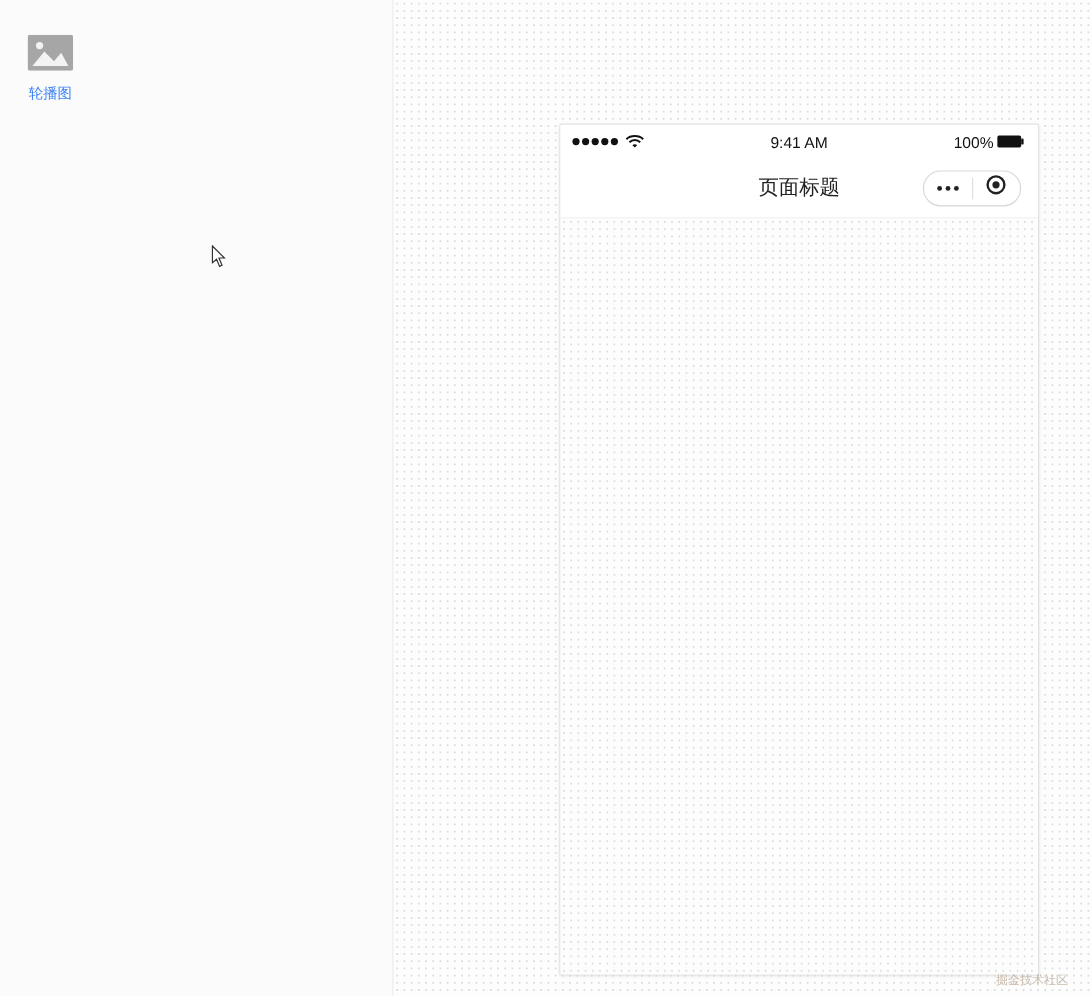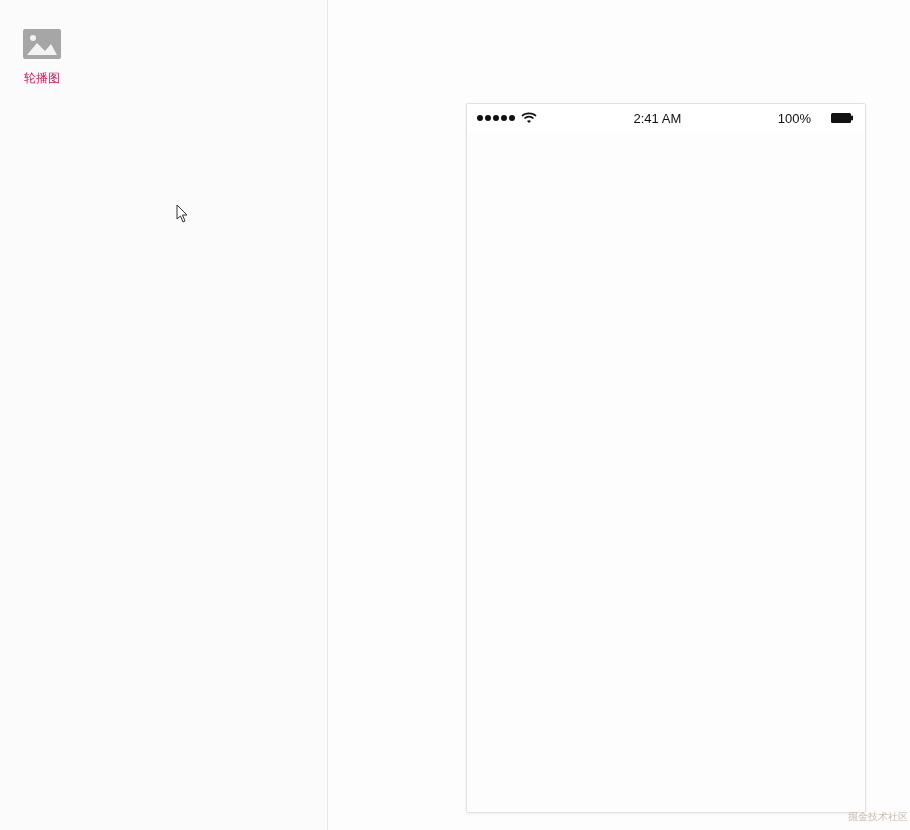--- a/index.html
+++ b/index.html
@@ -43,21 +43,21 @@
     .component-item .icon-wrap {
       width: 40px;
       height: 32px;
       display: flex;
       align-items: center;
       justify-content: center;
     }
     .component-item svg { fill: #a0a0a0; }
     .component-item .label {
       font-size: 12px;
-      color: #be185d;
+      color: #3b82f6;
       white-space: nowrap;
     }
     
     .canvas-area {
       flex: 1;
       height: 100%;
       position: relative;
       
       background-color: #fdfdfd;
       background-image: radial-gradient(#dcdcdc 0.6px, transparent 0.6px);
@@ -87,21 +87,21 @@
       font-size: 13px;
       color: #111;
       background: #fff;
     }
     .status-left { display: flex; align-items: center; gap: 6px; }
     .signal-dots { display: flex; gap: 2px; }
     .signal-dots span {
       width: 6px; height: 6px; border-radius: 50%; background: #111; display: inline-block;
     }
     .wifi-icon { display: inline-flex; }
-    .status-right { display: flex; align-items: center; gap: 20px; }
+    .status-right { display: flex; align-items: center; gap: 3px; }
     .battery { display: inline-flex; }
     .nav-bar {
       height: 50px;
       position: relative;
       display: flex;
       align-items: center;
       justify-content: center;
       border-bottom: 1px solid #f0f0f0;
       background: #fff;
     }
@@ -151,21 +151,21 @@
     
     .cursor {
       position: absolute;
       left: 176px;
       top: 204px;
       pointer-events: none;
     }
     
     .watermark {
       position: absolute;
-      right: 2px;
+      right: 20px;
       bottom: 6px;
       font-size: 10px;
       color: rgba(150,120,90,0.5);
     }
   </style>
 </head>
 <body>
 
 <div class="workspace">
 
@@ -202,32 +202,53 @@
               <span></span>
           </span>
           <span class="wifi-icon">
             <svg width="16" height="12" viewBox="0 0 16 12">
               <path d="M8 11 L6 9 C7 8 9 8 10 9 Z" fill="#111"></path>
               <path d="M3.5 6.5 C6 4 10 4 12.5 6.5" stroke="#111" stroke-width="1.6" fill="none"></path>
               <path d="M1 4 C4.5 0.5 11.5 0.5 15 4" stroke="#111" stroke-width="1.6" fill="none"></path>
             </svg>
           </span>
         </div>
-        <div>2:41 AM</div>
+        <div>9:41 AM</div>
         <div class="status-right">
           <span>100%</span>
           <span class="battery">
             <svg width="24" height="12" viewBox="0 0 24 12">
               <rect x="0" y="1" width="20" height="10" rx="1.5" fill="#111"></rect>
               <rect x="20" y="3.5" width="2" height="5" rx="1" fill="#111"></rect>
             </svg>
           </span>
         </div>
       </div>
 
+      <div class="nav-bar">
+        <div class="nav-title">页面标题</div>
+        <div class="capsule">
+          <div class="half">
+            <span class="more-dots">
+              <span></span>
+                <span></span>
+                <span></span>
+            </span>
+          </div>
+          <div class="divider"></div>
+          <div class="half">
+            <span>
+              <svg width="18" height="18" viewBox="0 0 18 18">
+                <circle cx="9" cy="9" r="7" stroke="#222" stroke-width="2" fill="none"></circle>
+                <circle cx="9" cy="9" r="3" fill="#222"></circle>
+              </svg>
+            </span>
+          </div>
+        </div>
+      </div>
 
       <div class="phone-content"></div>
     </div>
 
     <div class="watermark">掘金技术社区</div>
   </div>
 </div>
 
 <div class="cursor">
   <svg width="14" height="20" viewBox="0 0 14 20">

